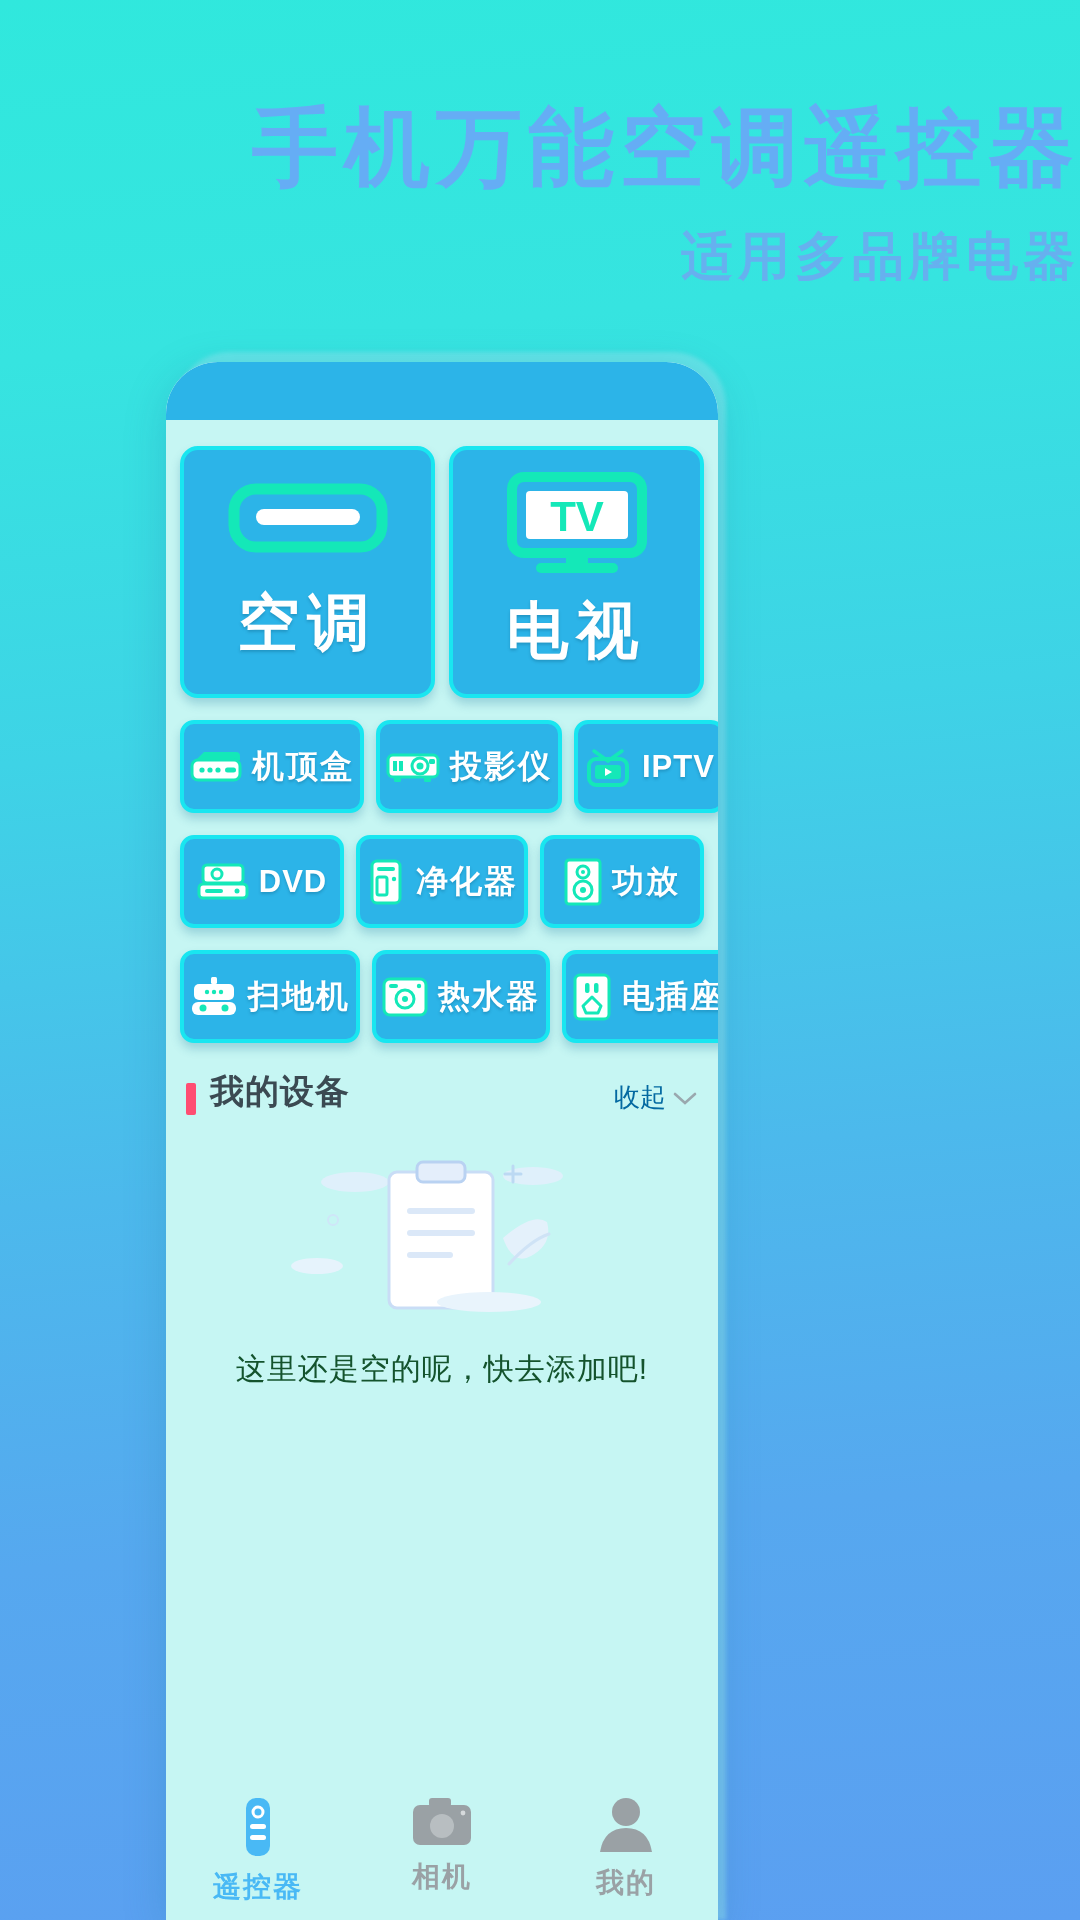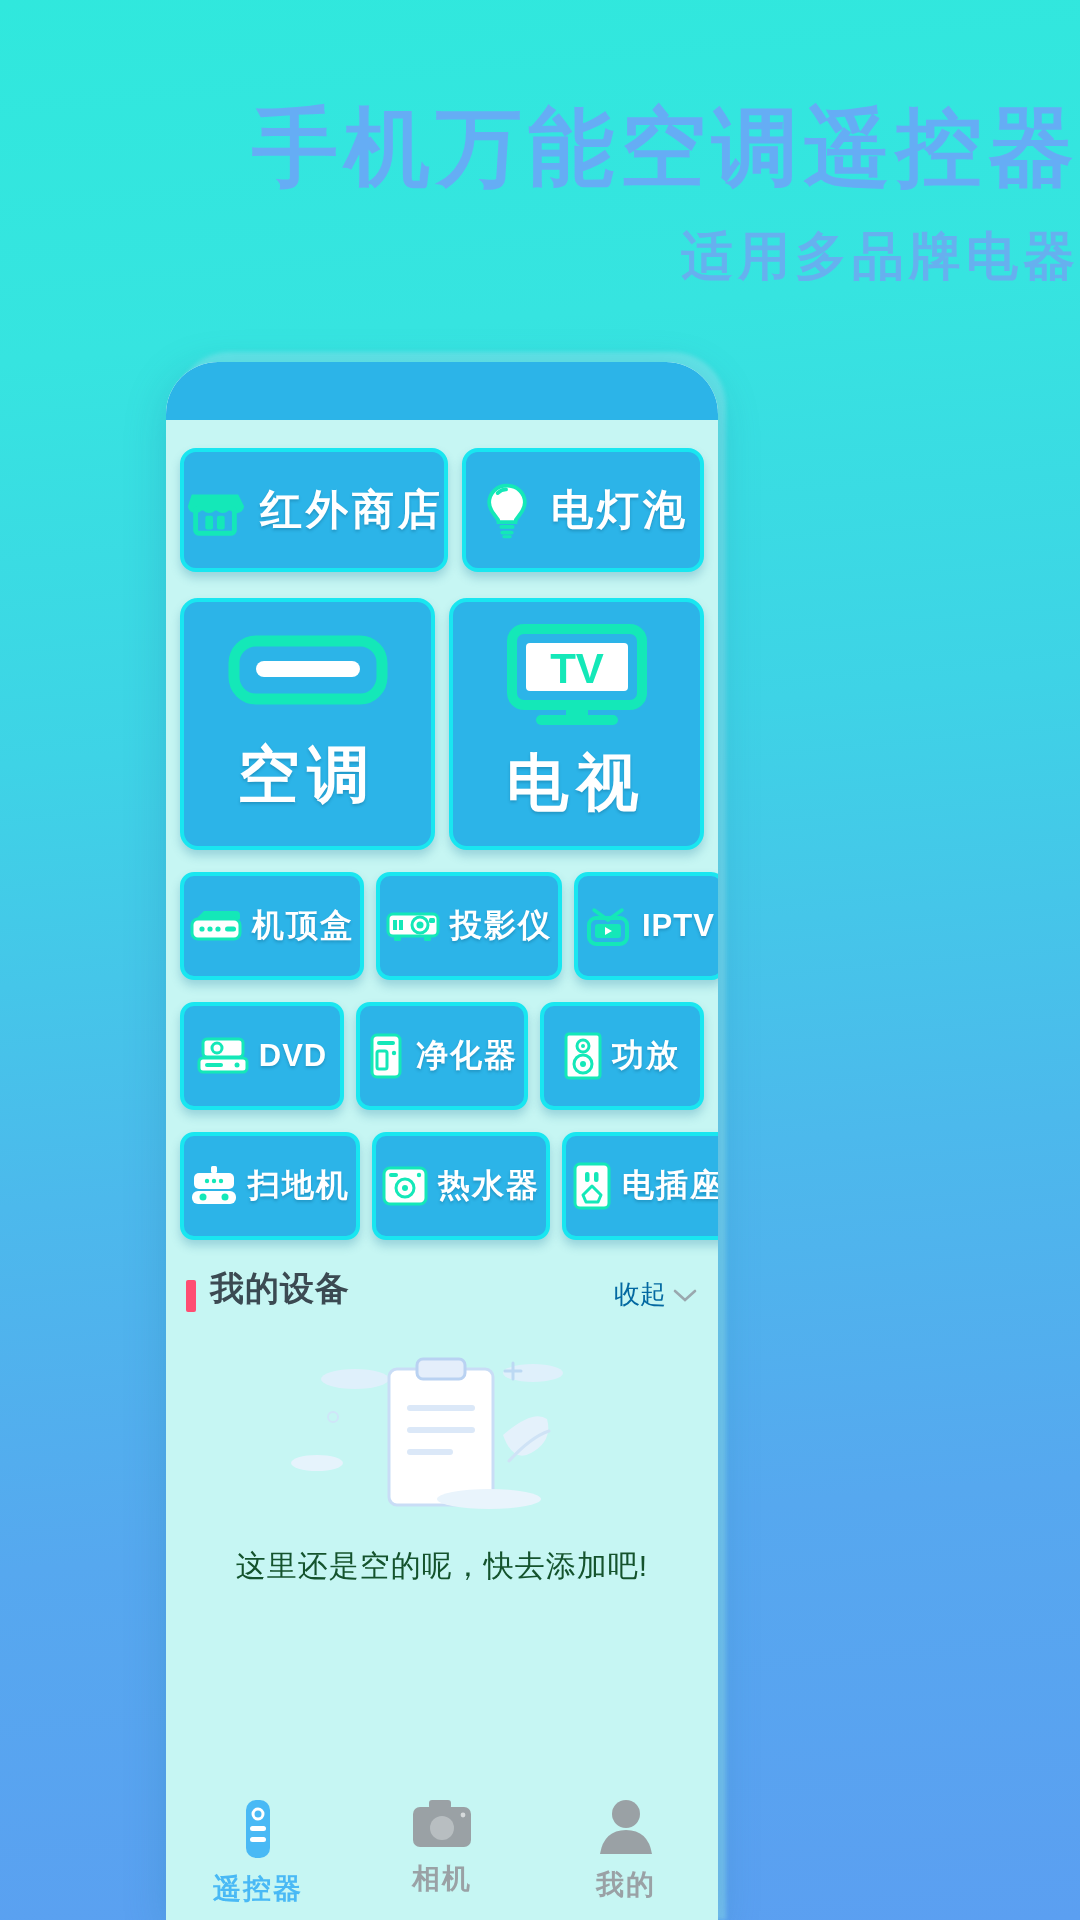--- a/index.html
+++ b/index.html
@@ -69,21 +69,21 @@
   .row-hero{margin-top:26px;gap:14px;}
   .tile-hero{
     flex:1;height:252px;border-radius:18px;
     flex-direction:column;justify-content:center;gap:10px;
   }
   .tile-hero .tile-label{font-size:62px;letter-spacing:8px;}
 
   
   .row-small{margin-top:22px;gap:12px;}
   .tile-small{
-    flex:1;height:108px;border-radius:14px;gap:10px;
+    flex:1;height:93px;border-radius:14px;gap:10px;
     padding:0 6px;box-sizing:border-box;
   }
   .tile-small .tile-label{font-size:32px;letter-spacing:2px;}
   .tile-small .tile-label.latin{font-size:31px;letter-spacing:1px;font-family:"Liberation Sans",sans-serif;}
 
   .ico{display:flex;align-items:center;justify-content:center;flex:none;}
 
   
   .mydev{
     margin-top:26px;display:flex;align-items:flex-end;
@@ -119,47 +119,20 @@
   <div class="promo-sub">适用多品牌电器</div>
 </div>
 
 <div class="phone-shadow"></div>
 <div class="phone">
 
   <div class="phone-top"></div>
 
   <div class="phone-body">
 
-    <div class="row row-top">
-
-      <div class="tile tile-wide">
-        <span class="ico">
-          <svg width="62" height="62" viewBox="0 0 64 64">
-            <path d="M8 16h48l6 12a8 8 0 0 1-15 3 8 8 0 0 1-14 0 8 8 0 0 1-14 0 8 8 0 0 1-15-3z" fill="#14e8b8"></path>
-            <rect x="12" y="30" width="40" height="26" rx="3" fill="none" stroke="#14e8b8" stroke-width="5"></rect>
-            <rect x="22" y="38" width="8" height="14" rx="2" fill="#14e8b8"></rect>
-            <rect x="34" y="38" width="8" height="14" rx="2" fill="#14e8b8"></rect>
-          </svg>
-        </span>
-        <span class="tile-label">红外商店</span>
-      </div>
-
-      <div class="tile tile-wide">
-        <span class="ico">
-          <svg width="60" height="62" viewBox="0 0 64 64">
-            <path d="M32 6c-11 0-19 8-19 18 0 7 4 11 7 15 2 2 3 4 3 6h18c0-2 1-4 3-6 3-4 7-8 7-15C51 14 43 6 32 6z" fill="#ffffff" stroke="#14e8b8" stroke-width="4"></path>
-            <path d="M22 14c3-3 6-4 9-4" stroke="#14e8b8" stroke-width="4" fill="none" stroke-linecap="round"></path>
-            <rect x="24" y="48" width="16" height="4" rx="2" fill="#14e8b8"></rect>
-            <rect x="25" y="54" width="14" height="4" rx="2" fill="#14e8b8"></rect>
-            <rect x="27" y="59" width="10" height="3" rx="1.5" fill="#14e8b8"></rect>
-          </svg>
-        </span>
-        <span class="tile-label">电灯泡</span>
-      </div>
-    </div>
 
     <div class="row row-hero">
 
       <div class="tile tile-hero">
         <span class="ico">
           <svg width="160" height="92" viewBox="0 0 160 92">
             <rect x="6" y="10" width="148" height="58" rx="22" fill="none" stroke="#14e8b8" stroke-width="11"></rect>
             <rect x="28" y="30" width="104" height="16" rx="8" fill="#ffffff"></rect>
           </svg>
         </span>

